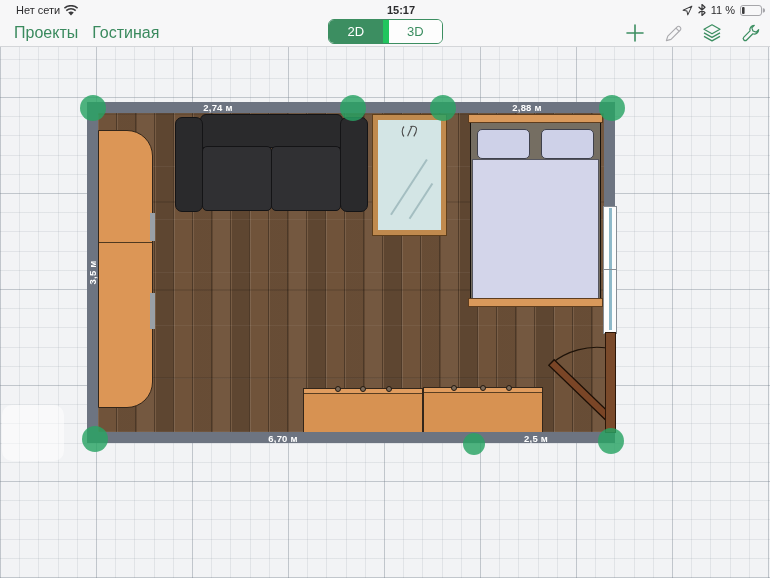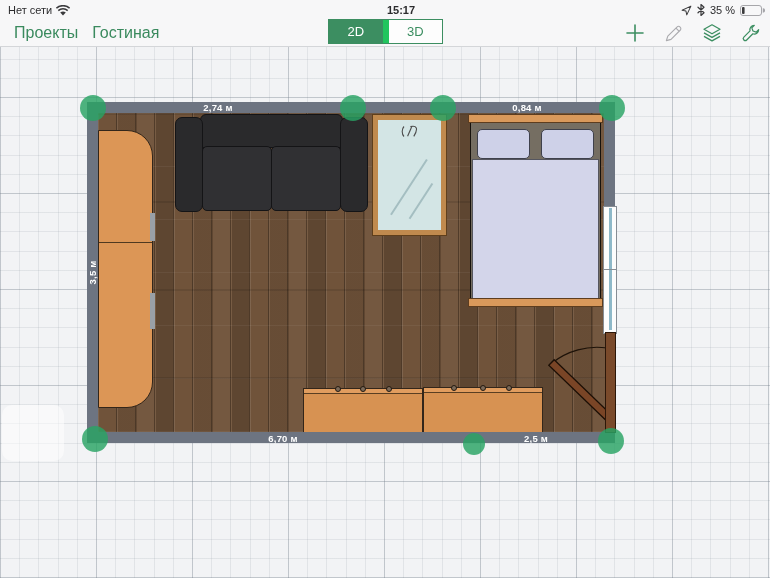--- a/index.html
+++ b/index.html
@@ -2,30 +2,30 @@
 <html><head>
 <meta charset="utf-8">
 <style>
   * { margin:0; padding:0; box-sizing:border-box; }
   html,body { width:770px; height:578px; overflow:hidden; }
   body { font-family:"Liberation Sans", sans-serif; background:#f2f3f5; position:relative; }
 
   
   .statusbar { position:absolute; top:0; left:0; width:770px; height:20px; background:#f7f7f8;
     display:flex; align-items:center; font-size:11px; color:#2c2c2e; z-index:20; }
-  .sb-left { display:flex; align-items:center; gap:4px; padding-left:8px; }
+  .sb-left { display:flex; align-items:center; gap:4px; padding-left:16px; }
   .sb-time { position:absolute; left:0; right:0; text-align:center; font-weight:bold;margin-left:32px; }
   .sb-right { margin-left:auto; display:flex; align-items:center; gap:5px; padding-right:5px; }
 
   .toolbar { position:absolute; top:20px; left:0; width:770px; height:27px; background:#f7f7f8;
     border-bottom:1px solid #d4d6d9; z-index:20; }
   .tb-left { position:absolute; left:14px; top:0; height:26px; display:flex; align-items:center; gap:14px; }
   .tb-btn { color:#3a8a5e; font-size:16px; cursor:default; }
   .seg { position:absolute; left:328px; top:-1px; width:115px; height:25px; border:1.5px solid #3c8e61;
-    border-radius:0; display:flex; overflow:hidden; background:#fff; }
+    border-radius:6px; display:flex; overflow:hidden; background:#fff; }
   .seg > div { flex:1; display:flex; align-items:center; justify-content:center; font-size:13px; }
   .seg .on { background:#3c8e61; color:#fff; }
   .seg .off { background:#fdfdfd; color:#3c8e61; border-left:6px solid #22c55e; }
   .tb-right { position:absolute; right:10px; top:0; height:26px; display:flex; align-items:center; gap:19px; }
   .tb-icon { display:flex; align-items:center; }
 
   
   .canvas { position:absolute; top:47px; left:0; width:770px; height:531px; background-color:#f2f3f5;
     background-image:
       repeating-linear-gradient(90deg, rgba(110,122,134,.28) 0 1px, transparent 1px 96px),
@@ -119,21 +119,21 @@
     <span class="tb-icon">
       <svg width="11" height="11" viewBox="0 0 12 12">
           <path d="M10.8 1.2 6.3 10.8 5.4 6.6 1.2 5.7Z" fill="none" stroke="#3a3a3c" stroke-width="1.1" stroke-linejoin="round"></path>
         </svg>
     </span>
     <span class="tb-icon">
       <svg width="8" height="12" viewBox="0 0 8 12">
           <path d="M1 3.2 7 8.8 4 11.5V.5L7 3.2 1 8.8" fill="none" stroke="#3a3a3c" stroke-width="1.2" stroke-linejoin="round" stroke-linecap="round"></path>
         </svg>
     </span>
-    <span>35 %</span>
+    <span>11 %</span>
     <span class="tb-icon">
       <svg width="25" height="11" viewBox="0 0 25 11">
           <rect x=".5" y=".5" width="21" height="10" rx="2.5" fill="none" stroke="#a6a6aa"></rect>
           <rect x="2" y="2" width="2.6" height="7" rx="1" fill="#3a3a3c"></rect>
           <path d="M22.8 3.2v4.6a2.3 2.3 0 0 0 0-4.6Z" fill="#a6a6aa"></path>
         </svg>
     </span>
   </div>
 </div>
 
@@ -239,21 +239,21 @@
   <div class="abs wall" style="left:87px;top:55px;width:11px;height:341px;"></div>
   <div class="abs wall" style="left:604px;top:55px;width:11px;height:105px;"></div>
 
   <div class="abs window">
     <div class="glassline"></div>
     <div class="mid"></div>
   </div>
   <div class="abs doorjamb"></div>
 
   <div class="abs dim" style="left:193px;top:55px;width:50px;">2,74 м</div>
-  <div class="abs dim" style="left:502px;top:55px;width:50px;">0,84 м</div>
+  <div class="abs dim" style="left:502px;top:55px;width:50px;">2,88 м</div>
   <div class="abs dim" style="left:72px;top:220px;width:41px;transform:rotate(-90deg);">3,5 м</div>
   <div class="abs dim" style="left:258px;top:386px;width:50px;">6,70 м</div>
   <div class="abs dim" style="left:516px;top:386px;width:40px;">2,5 м</div>
 
   <div class="abs handle" style="left:80px;top:48px;"></div>
   <div class="abs handle" style="left:340px;top:48px;"></div>
   <div class="abs handle" style="left:430px;top:48px;"></div>
   <div class="abs handle" style="left:599px;top:48px;"></div>
   <div class="abs handle" style="left:82px;top:379px;"></div>
   <div class="abs handle small" style="left:463px;top:386px;"></div>

